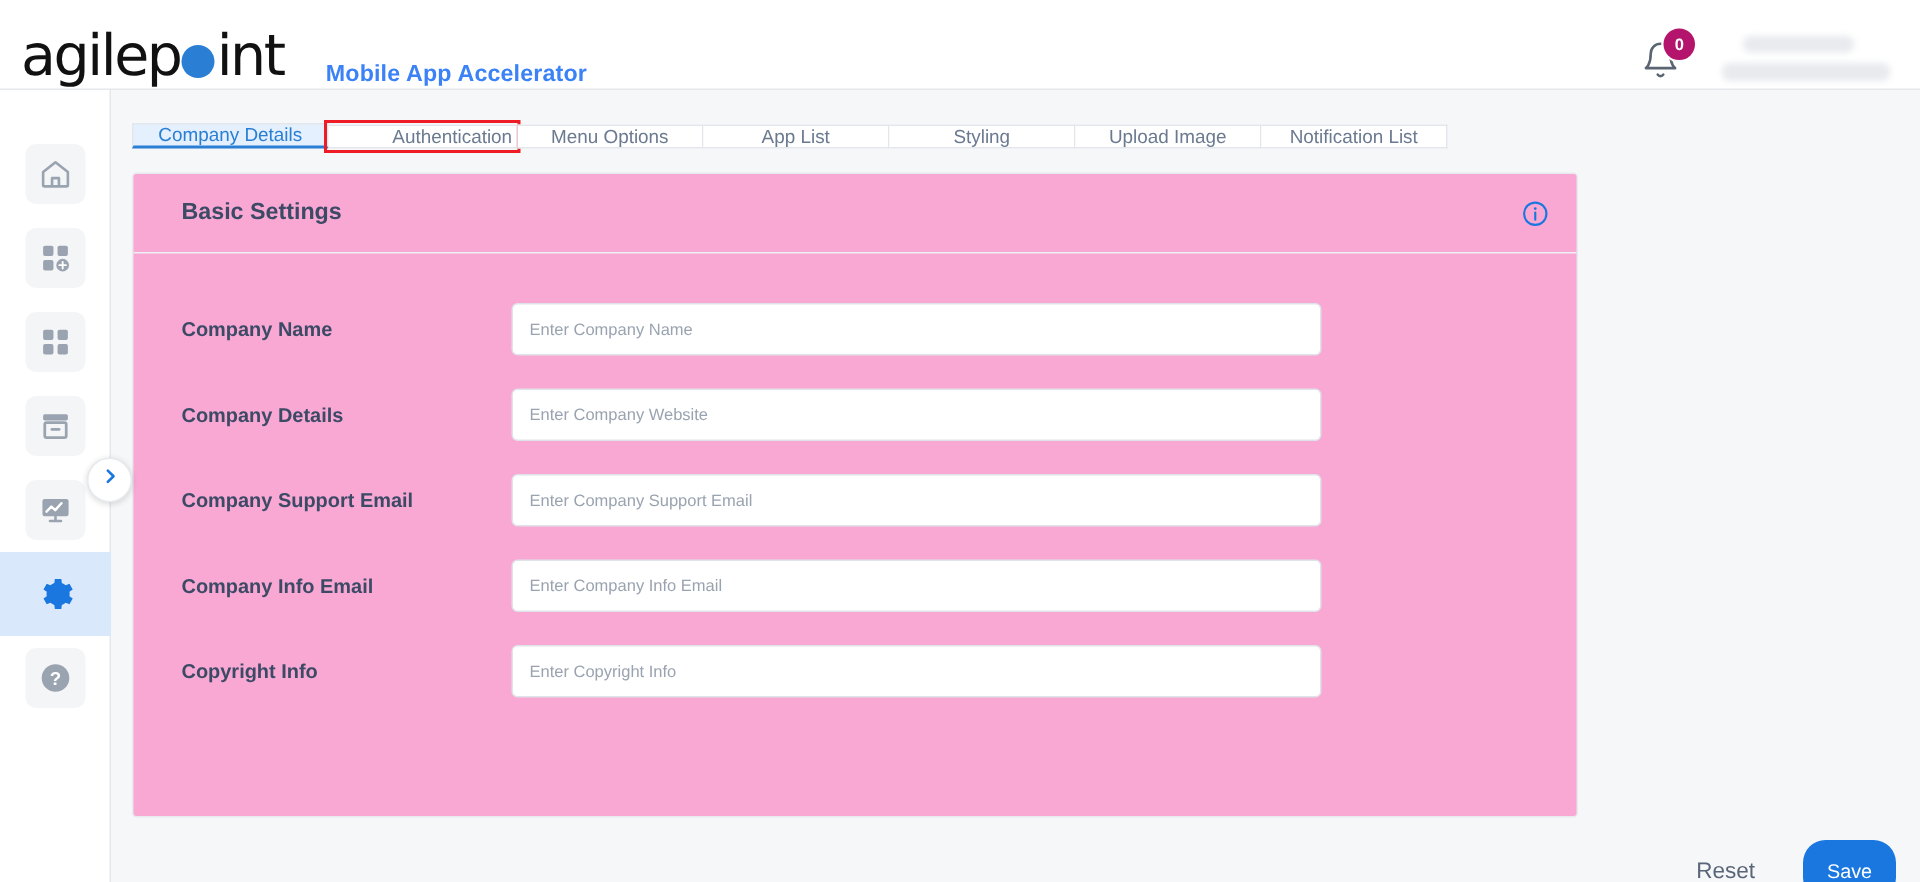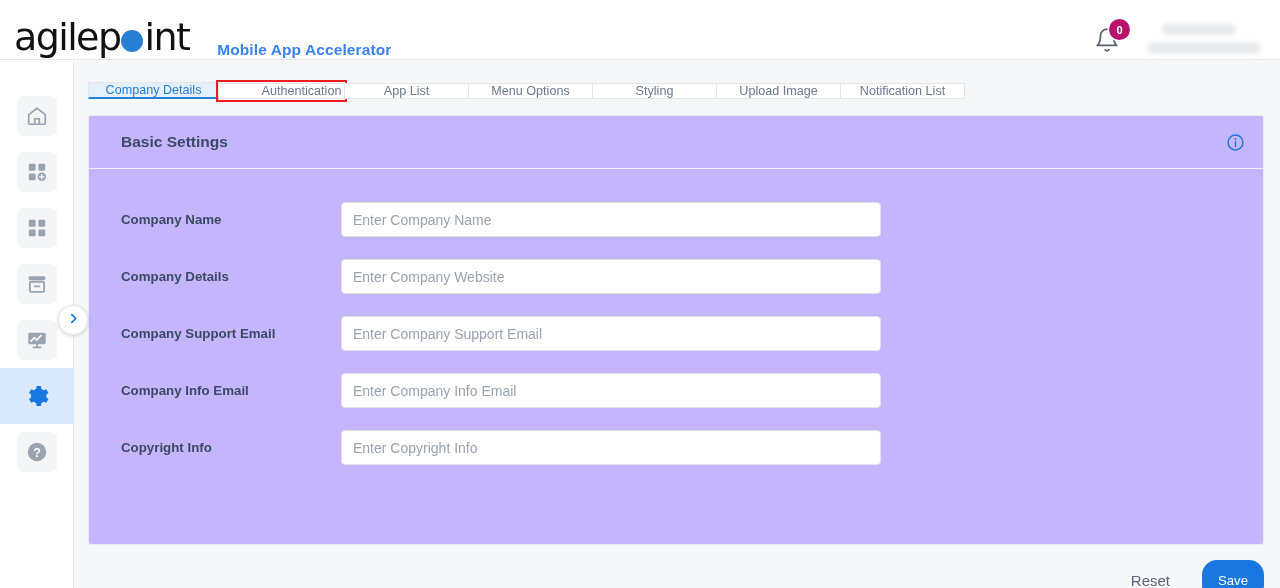--- a/index.html
+++ b/index.html
@@ -112,22 +112,22 @@
   }
   .tab.marked::after {
     content: ""; position: absolute;
     left: -3px; top: -4px; right: -3px; bottom: -4px;
     border: 2px solid #ee1c24; pointer-events: none;
   }
 
   
   .card {
     position: absolute; top: 55px; left: 14px;
-    width: 1176px; height: 430px;
-    background: #c4b5fd;
+    width: 964px; height: 430px;
+    background: #f9a8d4;
     border: 1px solid #e7eaee;
     border-radius: 3px;
   }
   .card-head {
     height: 53px; border-bottom: 1px solid #eceff3;
     display: flex; align-items: center;
     padding: 0 18px 0 32px;
   }
   .card-title {
     font-size: 15.5px; color: #3c4a66; font-weight: bold;
@@ -139,21 +139,21 @@
     display: flex; align-items: center; height: 57px;
     padding-left: 32px;
   }
   .form-label {
     width: 220px; font-size: 13.3px; color: #3c4a66; font-weight: bold;
   }
   .form-input {
     width: 540px; height: 35px;
     border: 1px solid #dfe3e8; border-radius: 4px;
     background: #ffffff;
-    padding: 0 11px; font-size: 14px; color: #3c4a66;
+    padding: 0 11px; font-size: 11px; color: #3c4a66;
     font-family: "Liberation Sans", sans-serif;
     outline: none;
   }
   .form-input::placeholder { color: #9aa3b0; }
 
   
   .actions {
     position: absolute; top: 500px; right: 16px;
     display: flex; align-items: center;
   }
@@ -278,22 +278,22 @@
       </svg>
     </span>
   </div>
 </div>
 
 <div class="main">
 
   <div class="tabs" id="tab-bar">
       <div class="tab active" style="width: 131px;">Company Details</div>
       <div class="tab marked" style="width: 126px; padding-left: 40px;">Authentication</div>
+      <div class="tab" style="width: 124px;">Menu Options</div>
       <div class="tab" style="width: 124px;">App List</div>
-      <div class="tab" style="width: 124px;">Menu Options</div>
       <div class="tab" style="width: 124px;">Styling</div>
       <div class="tab" style="width: 124px;">Upload Image</div>
       <div class="tab" style="width: 124px;">Notification List</div>
     </div>
 
   <div class="card">
     <div class="card-head">
       <div class="card-title">Basic Settings</div>
       <div class="info-icon">
         <svg width="19" height="19" viewBox="0 0 24 24" fill="none" stroke="#1a77e0" stroke-width="1.8">

